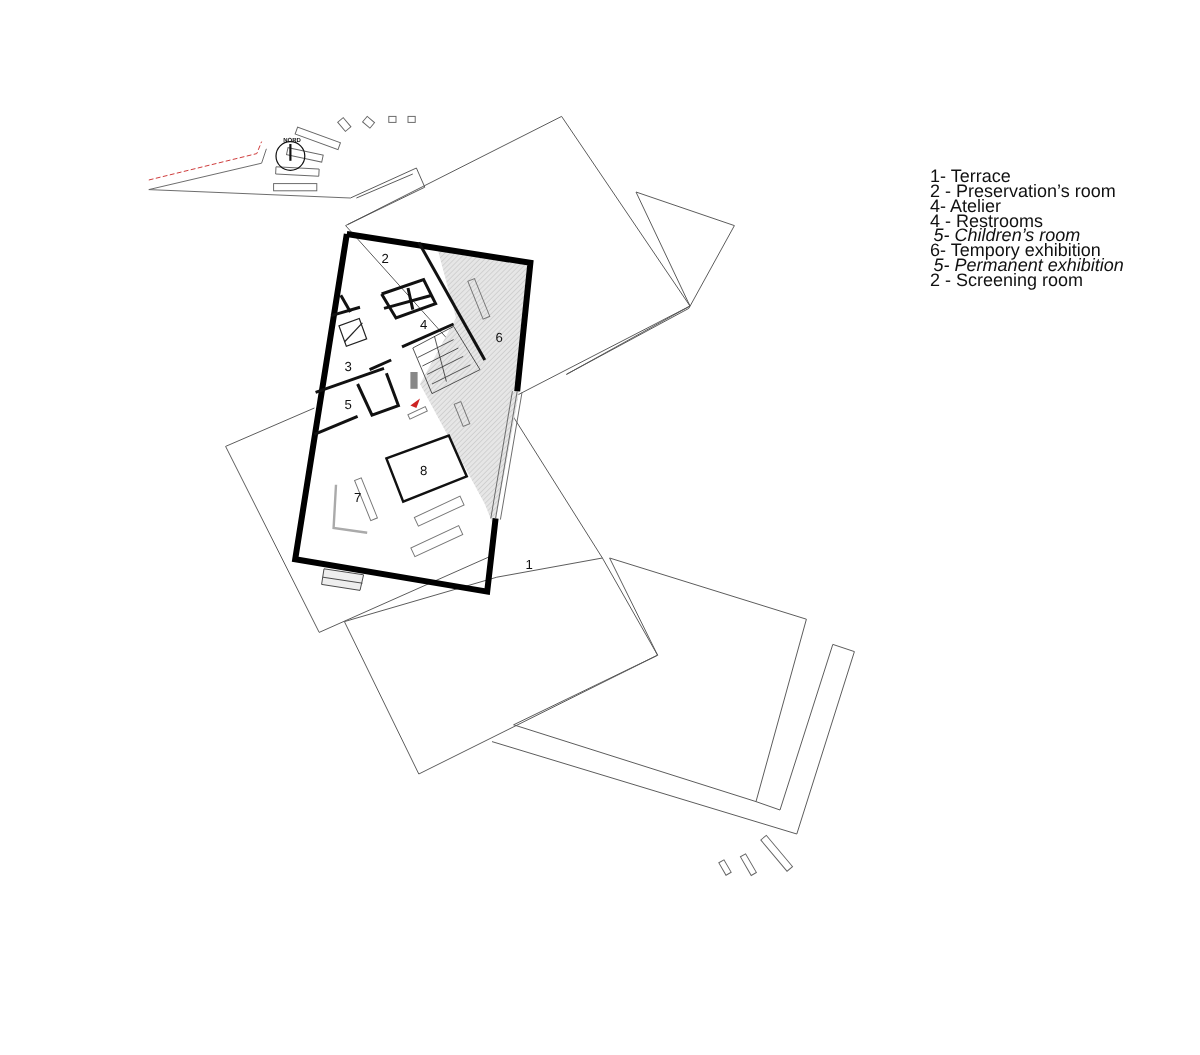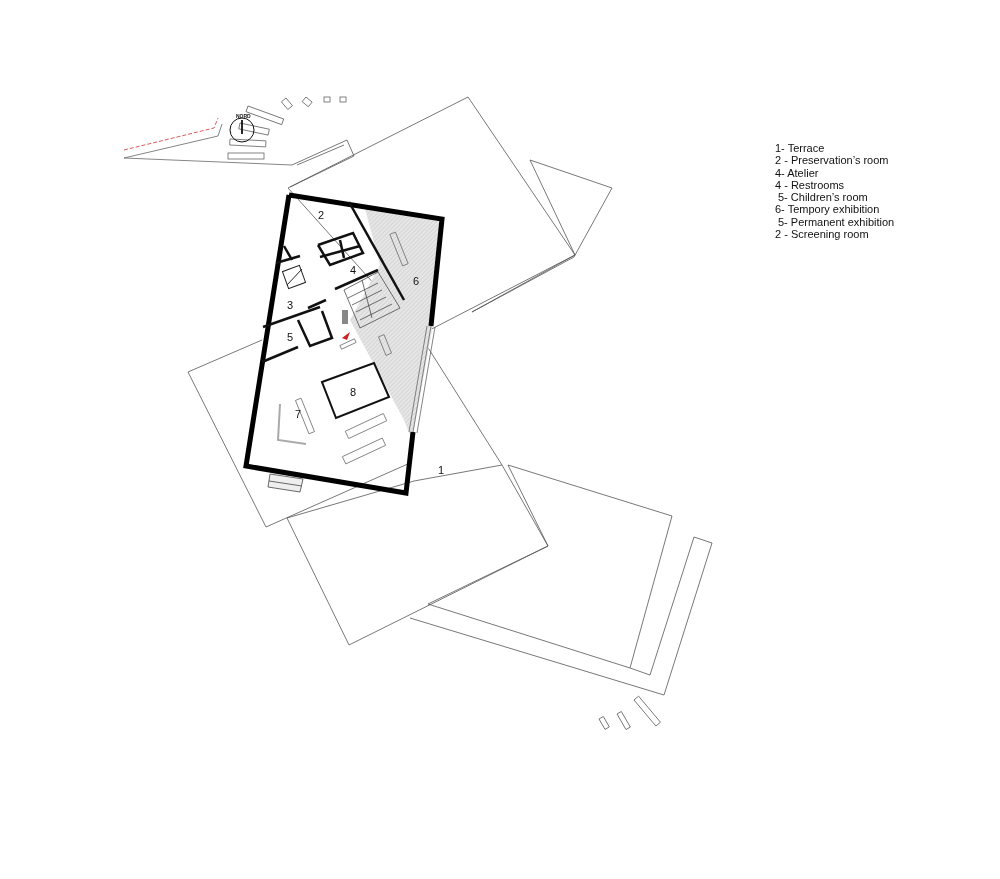--- a/index.html
+++ b/index.html
@@ -1,21 +1,21 @@
 <!DOCTYPE html>
 <html><head>
 <meta charset="utf-8">
 <style>
   html, body { margin: 0; padding: 0; background: #ffffff; }
   body { width: 1000px; height: 879px; position: relative; overflow: hidden;
          font-family: "Liberation Sans", sans-serif; }
   #plan { position: absolute; left: 0; top: 0; width: 1000px; height: 879px; }
-  .legend { position: absolute; left: 775px; top: 142px; font-size: 11px; line-height: 12.3px; color: #111; }
+  .legend { position: absolute; left: 775px; top: 142px; font-size: 15px; line-height: 12.3px; color: #111; }
   .legend div { white-space: nowrap; }
-  .legend .ind { padding-left: 3px; }
+  .legend .ind { padding-left: 3px; font-style: italic; }
   svg text { font-family: "Liberation Sans", sans-serif; fill: #111; }
 </style>
 </head>
 <body>
 
 <svg id="plan" viewBox="0 0 1000 879" xmlns="http://www.w3.org/2000/svg">
   <defs>
     <pattern id="hatch" width="3" height="3" patternUnits="userSpaceOnUse" patternTransform="rotate(45)">
       <rect width="3" height="3" fill="#e6e6e6"></rect>
       <line x1="0" y1="0" x2="0" y2="3" stroke="#c4c4c4" stroke-width="1"></line>

